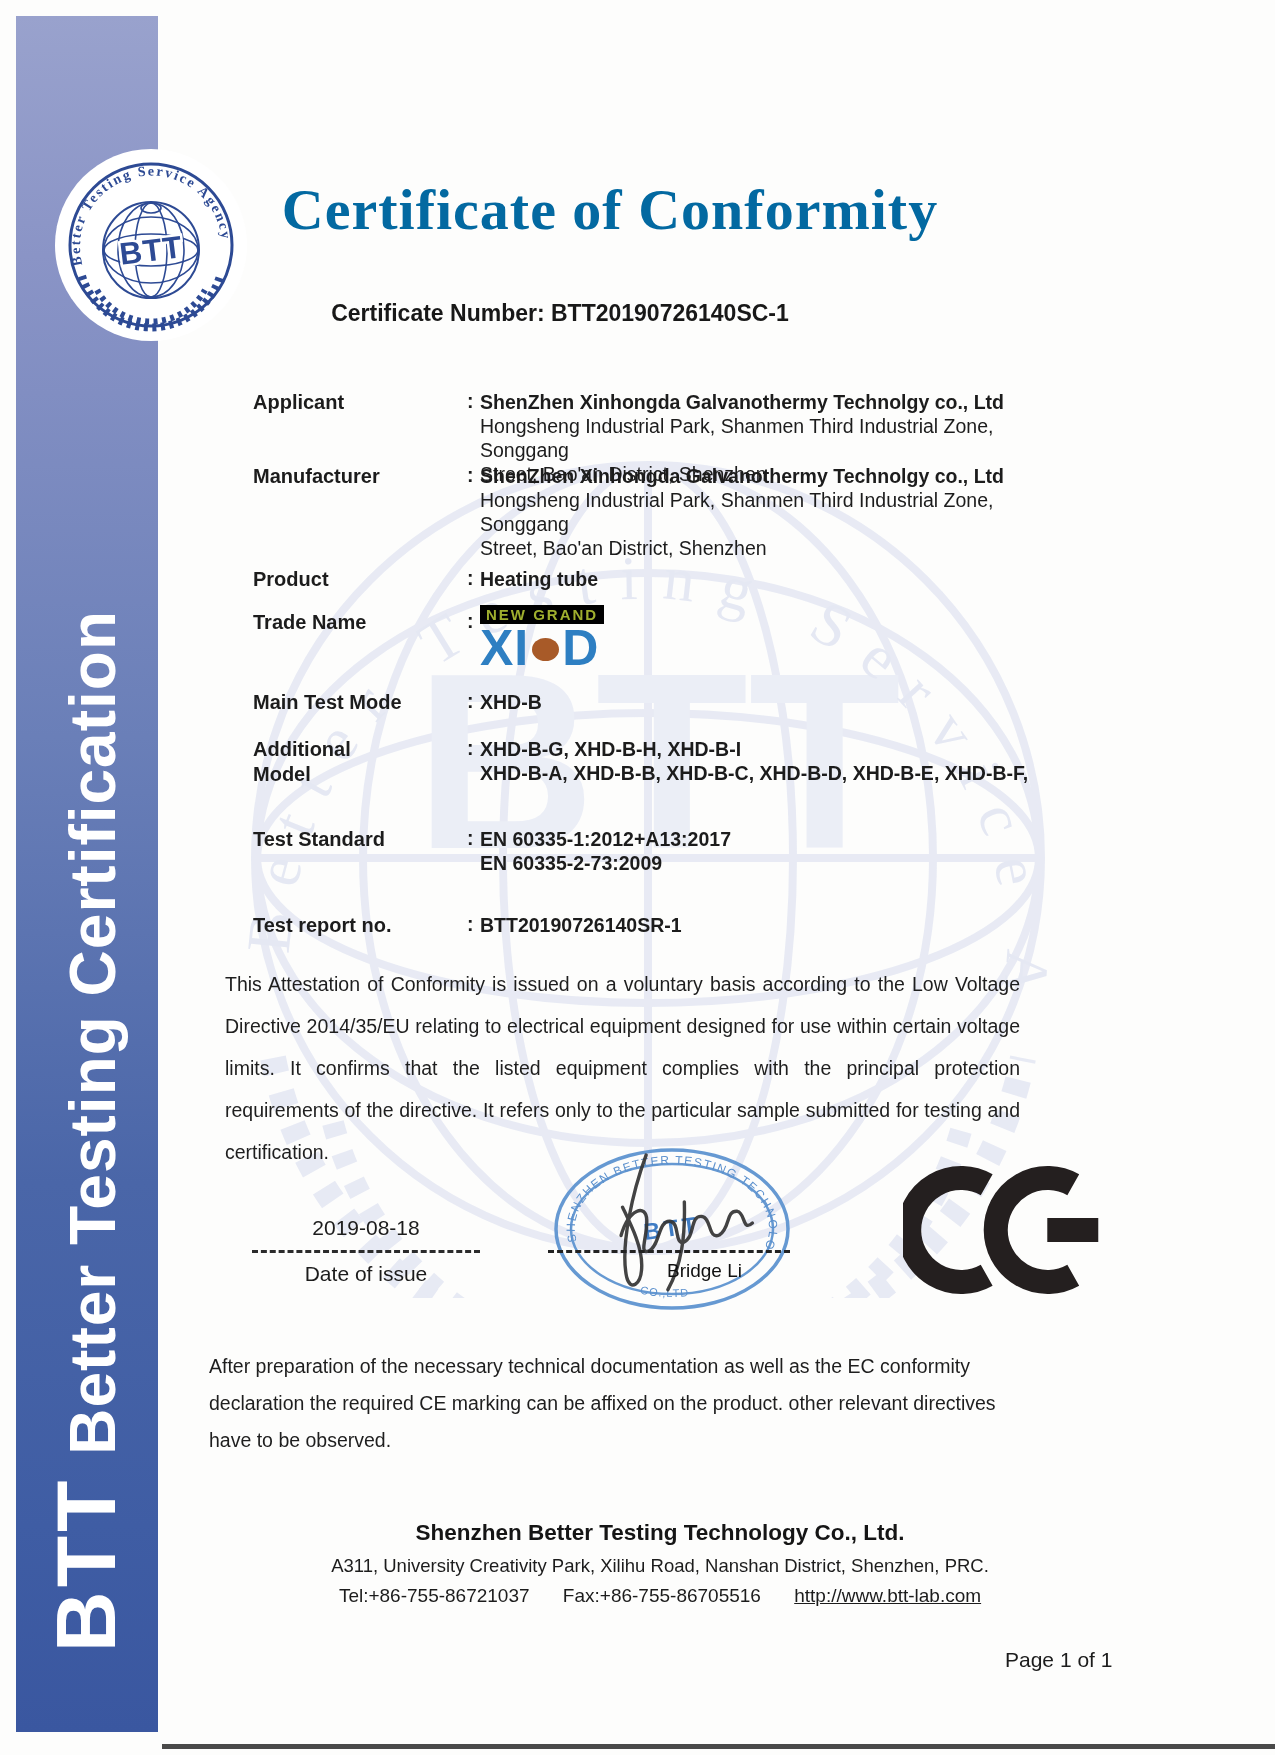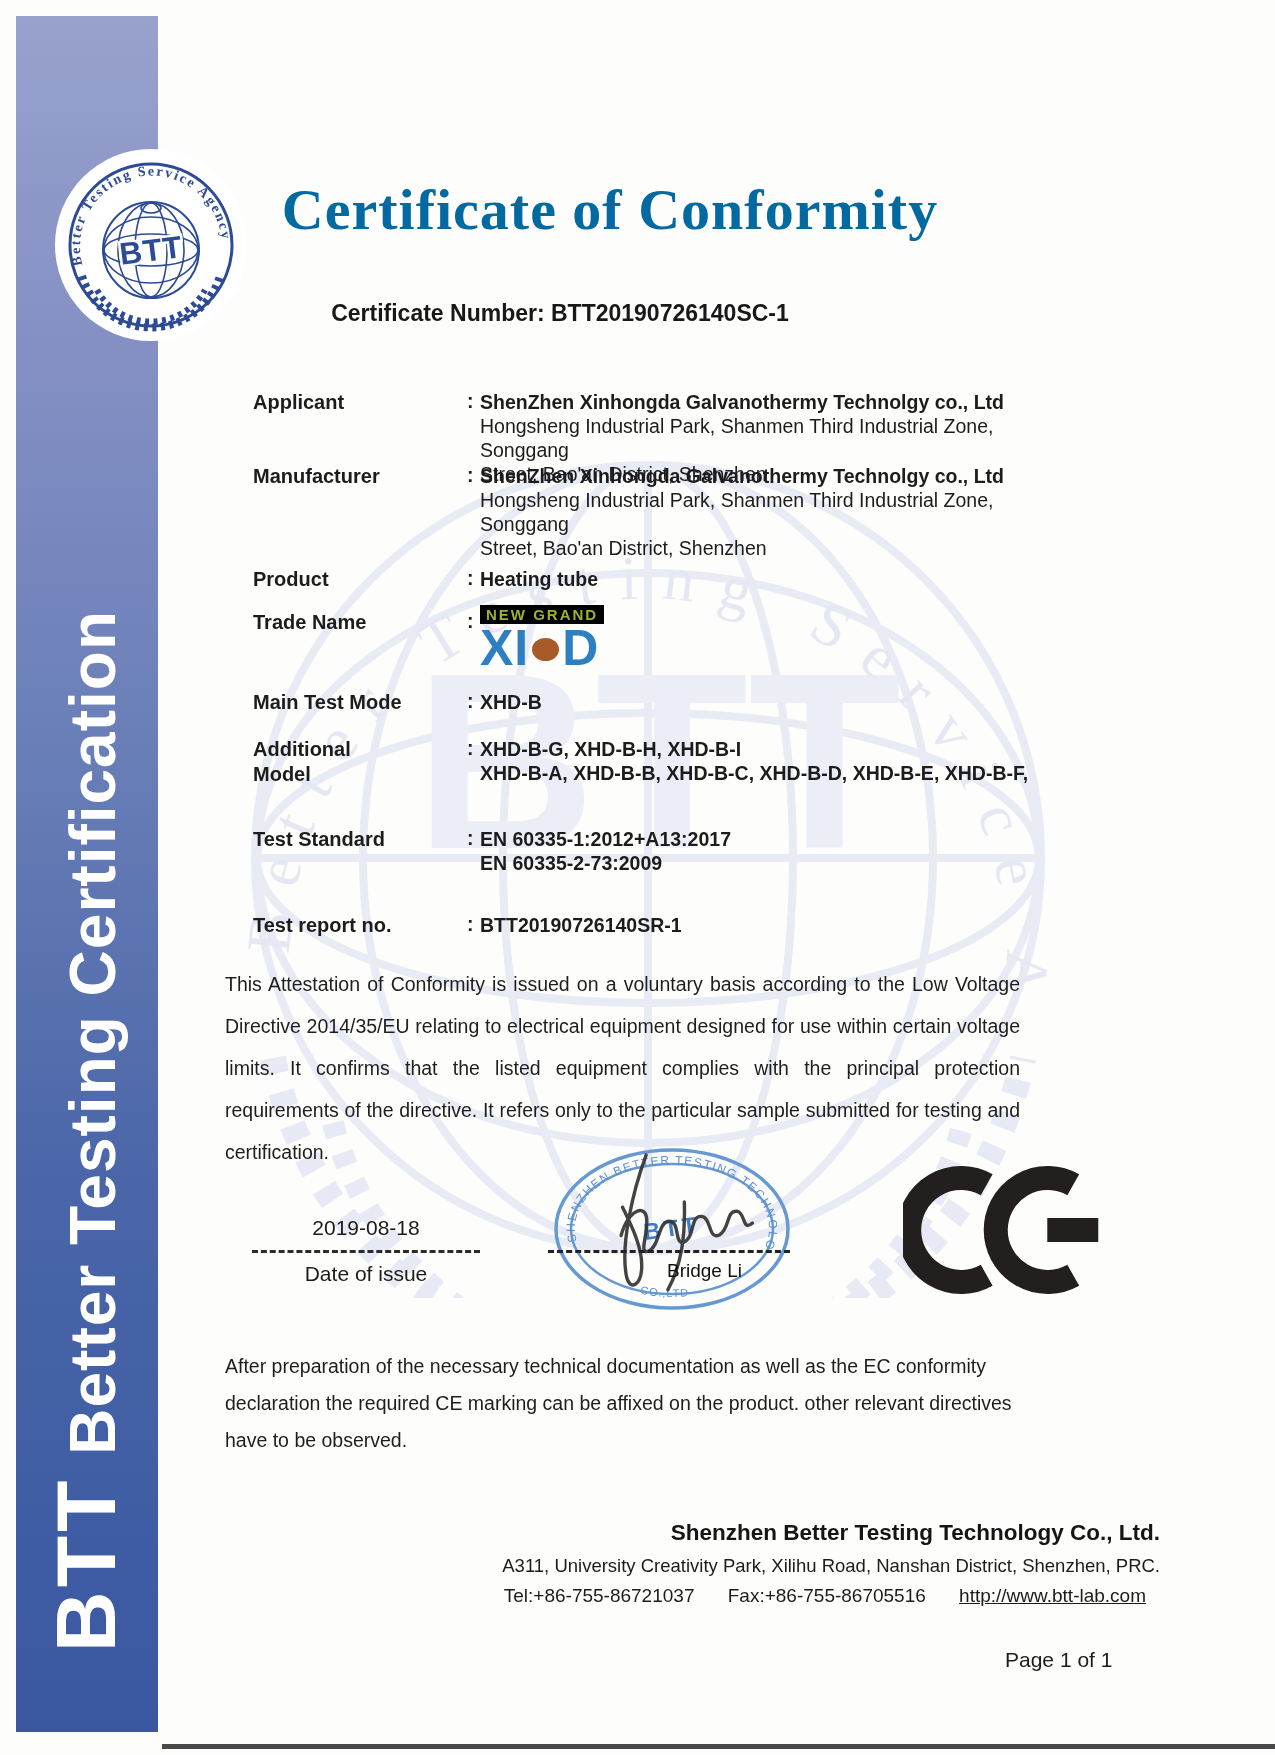--- a/index.html
+++ b/index.html
@@ -52,34 +52,34 @@
   .trade-logo .dot{
     display:inline-block;width:27px;height:23px;border-radius:50%;
     background:#a85a28;margin:0 3px 4px 3px;vertical-align:middle;
   }
   
   .para1{
     position:absolute;left:225px;top:963px;width:795px;
     font-size:19.5px;line-height:42px;text-align:justify;color:#1e1e1e;
   }
   .para2{
-    position:absolute;left:225px;top:1348px;width:815px;
+    position:absolute;left:209px;top:1348px;width:815px;
     font-size:19.5px;line-height:37px;color:#1e1e1e;
   }
   
   .issue-date{position:absolute;left:252px;top:1216px;width:228px;text-align:center;font-size:21px;}
   .dash-left{position:absolute;left:252px;top:1250px;width:228px;border-top:3px dashed #2b2b2b;}
   .issue-label{position:absolute;left:252px;top:1262px;width:228px;text-align:center;font-size:21px;}
   .stamp{position:absolute;left:548px;top:1144px;}
   .signature{position:absolute;left:566px;top:1146px;}
   .dash-stamp{position:absolute;left:548px;top:1250px;width:242px;border-top:3px dashed #222;}
   .signer{position:absolute;left:562px;top:1260px;width:180px;text-align:right;font-size:19px;color:#101010;}
   .ce{position:absolute;left:903px;top:1160px;}
   
-  .footer{position:absolute;left:160px;top:1520px;width:1000px;text-align:right;}
+  .footer{position:absolute;left:160px;top:1520px;width:1000px;text-align:center;}
   .footer .company{font-weight:bold;font-size:22.5px;margin-bottom:9px;color:#151515;}
   .footer .addr{font-size:18.5px;margin-bottom:8px;}
   .footer .tels{font-size:19px;}
   .footer .tels span{margin:0 14px;}
   .footer .url{text-decoration:underline;}
   .pagenum{position:absolute;left:1005px;top:1648px;font-size:21px;}
   .bottom-line{position:absolute;left:162px;top:1744px;width:1113px;height:5px;background:#4a4a4a;}
 </style>
 </head>
 <body>

